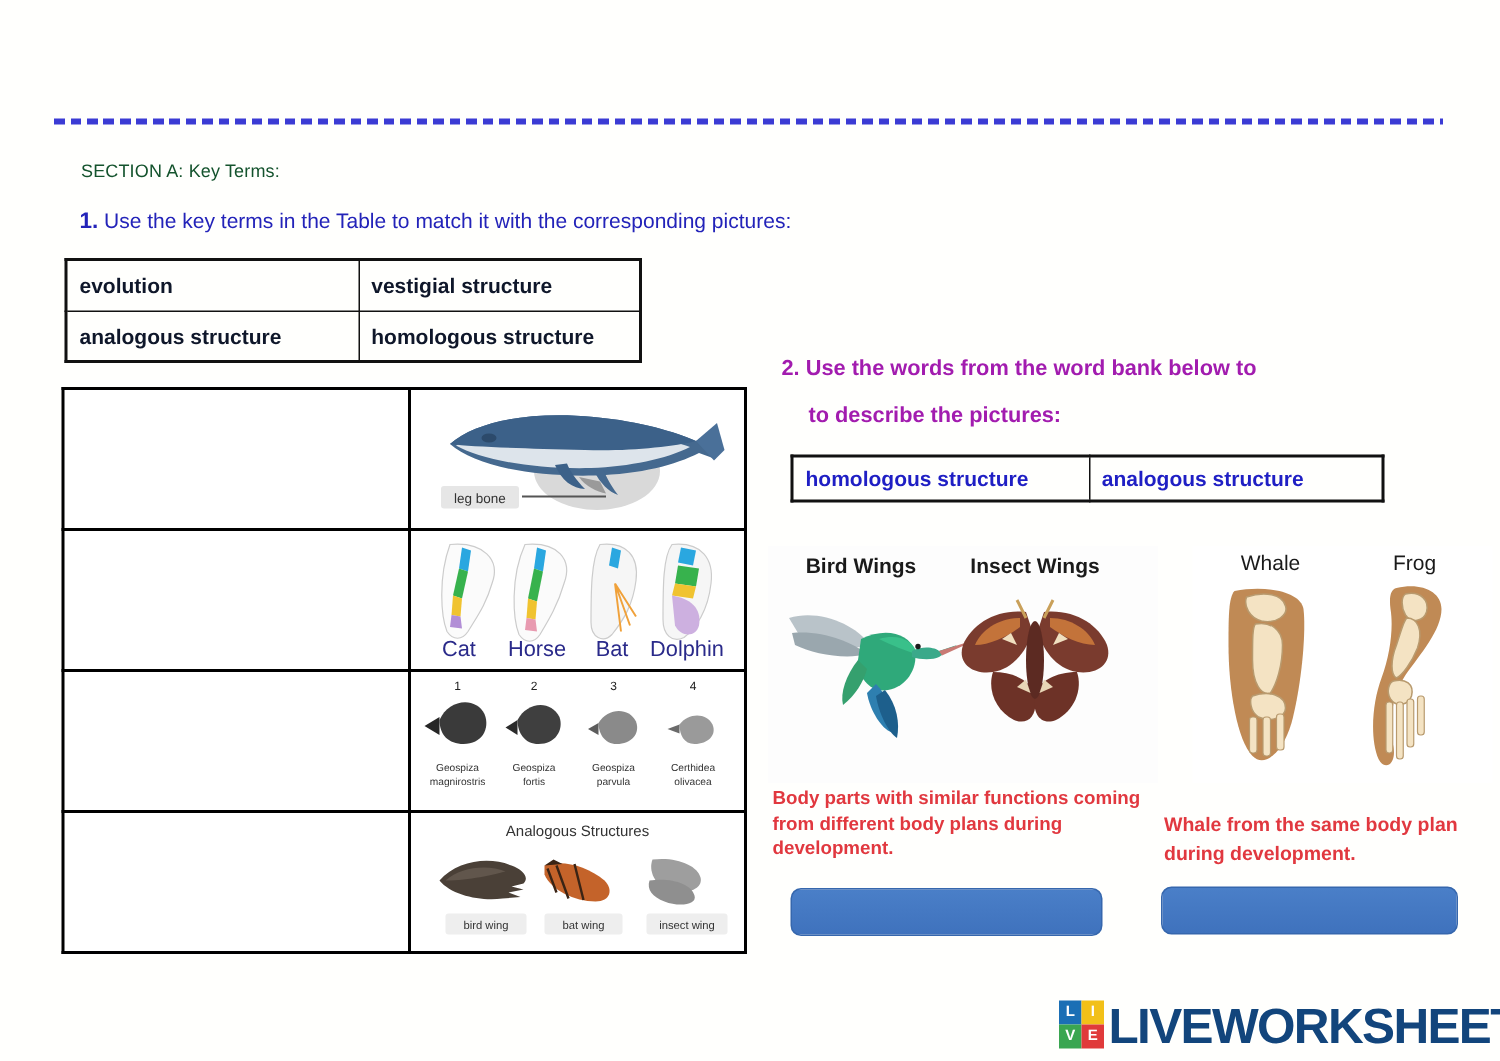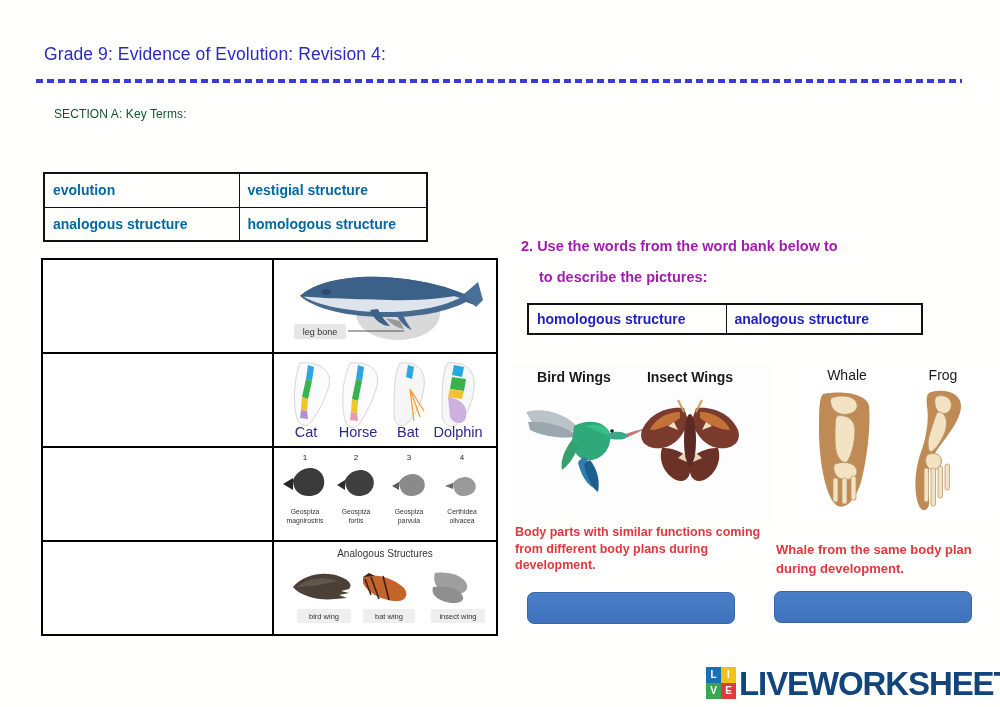--- a/index.html
+++ b/index.html
@@ -42,21 +42,21 @@
 
   
   .keyterms {
     position: absolute; left: 43px; top: 172px;
     width: 385px; border-collapse: collapse;
     border: 2px solid #111;
   }
   .keyterms td {
     border: 1.6px solid #111;
     height: 34px; padding: 0 8px;
-    font-size: 14px; font-weight: bold; color: #0369a1;
+    font-size: 14px; font-weight: bold; color: #0f172a;
     white-space: nowrap;
   }
   .keyterms td.c1 { width: 195px; }
 
   
   .maintable {
     position: absolute; left: 41px; top: 258px;
     width: 457px; border-collapse: collapse;
     border: 2.4px solid #000; background: #fff;
   }
@@ -139,24 +139,27 @@
 
   
   .lbl { font-size: 9px; color: #222; font-family: "Liberation Sans", sans-serif; }
   .big-lbl { font-size: 14.5px; color: #111; font-weight: 500; }
 </style>
 </head>
 <body>
 
 <div id="page">
 
-  <div class="title">Grade 9: Evidence of Evolution: Revision 4:</div>
   <div class="dashed-rule"></div>
   <div class="section-a">SECTION A: Key Terms:</div>
 
+  <div class="q1">
+    <span class="num">1.</span>
+    <span>Use the key terms in the Table to match it with the corresponding pictures:</span>
+  </div>
 
   <table class="keyterms">
     <tbody>
         <tr>
       <td class="c1">evolution</td>
       <td>vestigial structure</td>
     </tr>
     <tr>
       <td class="c1">analogous structure</td>
       <td>homologous structure</td>

